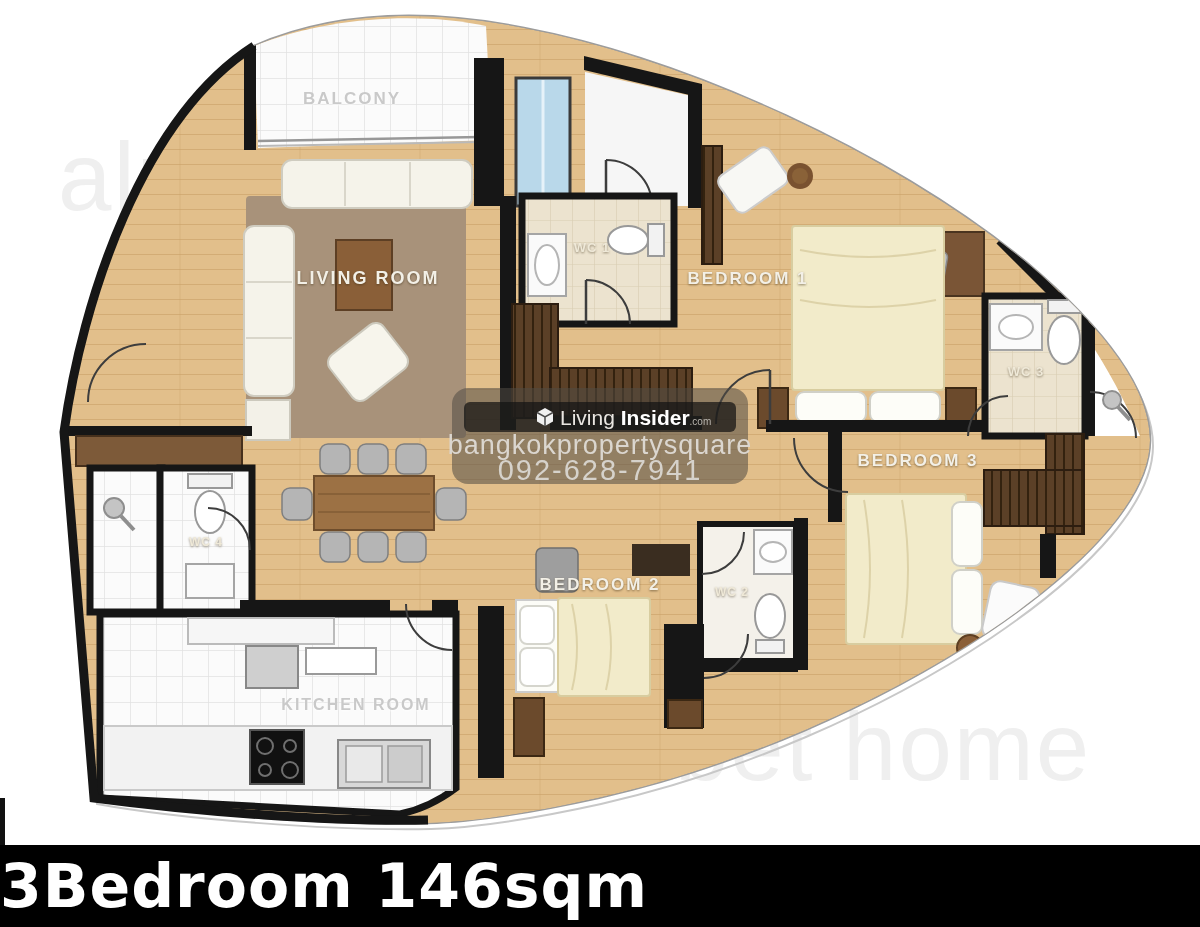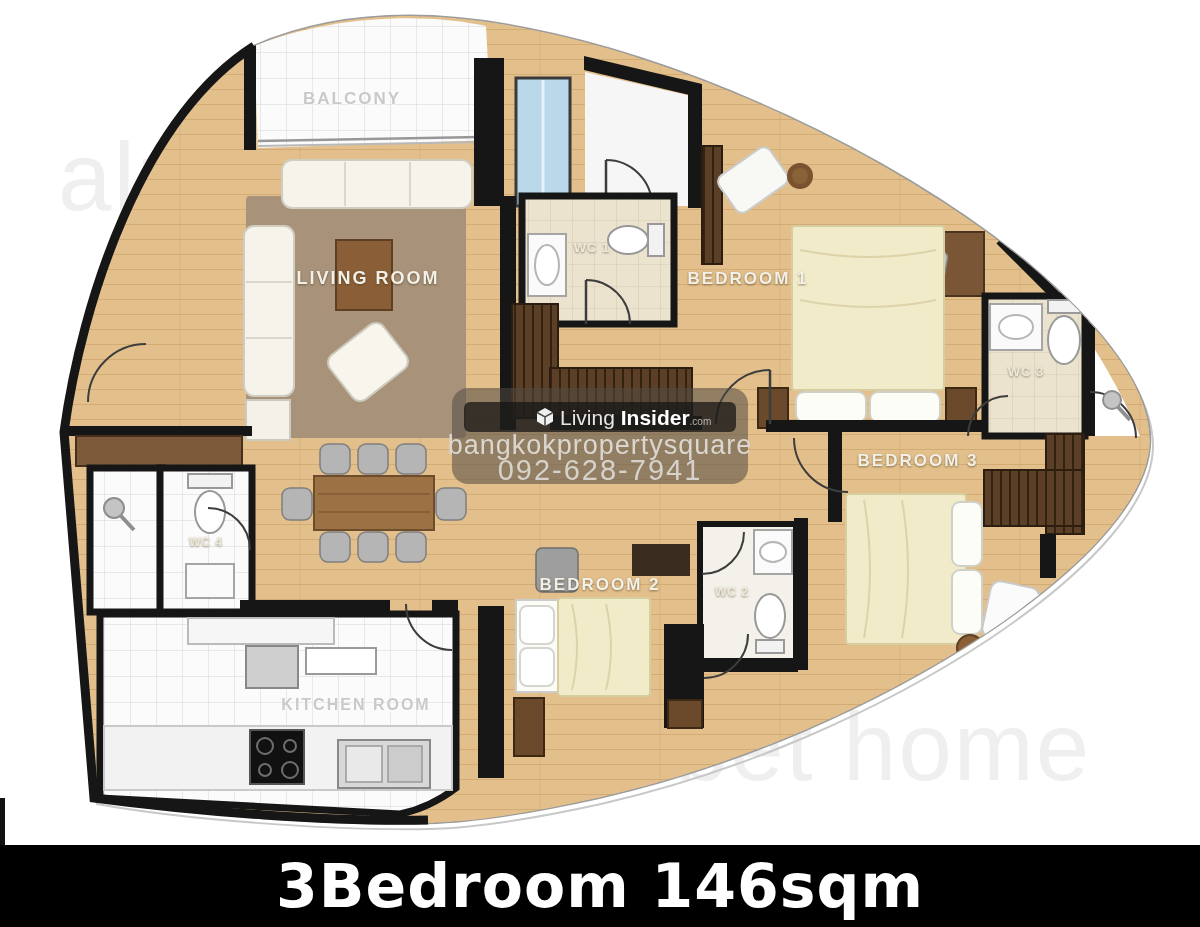--- a/index.html
+++ b/index.html
@@ -1,20 +1,20 @@
 <!DOCTYPE html>
 <html><head>
 <meta charset="utf-8">
 <style>
   html,body{margin:0;padding:0;background:#fff;}
   .page{position:relative;width:1200px;height:927px;background:#fff;overflow:hidden;
         font-family:"Liberation Sans",sans-serif;}
   .plan-svg{position:absolute;left:0;top:0;}
   .banner{position:absolute;left:0;top:845px;width:1200px;height:82px;background:#000;
-          color:#fff;display:flex;align-items:center;justify-content:center;
+          color:#fff;display:flex;align-items:center;justify-content:flex-start;
           font-family:"DejaVu Sans",sans-serif;font-weight:bold;font-size:60px;letter-spacing:1px;}
   text{font-family:"Liberation Sans",sans-serif;}
   .room-label{fill:#f3f0e7;letter-spacing:2px;font-weight:bold;
               filter:drop-shadow(0 1.5px 1px rgba(60,45,20,.55));}
   .room-label-grey{fill:#c9c9c9;letter-spacing:2px;font-weight:bold;
               filter:drop-shadow(0 1px 1px rgba(255,255,255,.8));}
   .wc-label{fill:#efe9d8;letter-spacing:1px;font-weight:bold;
               filter:drop-shadow(0 1px 1px rgba(60,45,20,.5));}
   .wm-giant{fill:#efefef;font-size:96px;letter-spacing:2px;}
   .wm-light{fill:#e9e6e1;}

